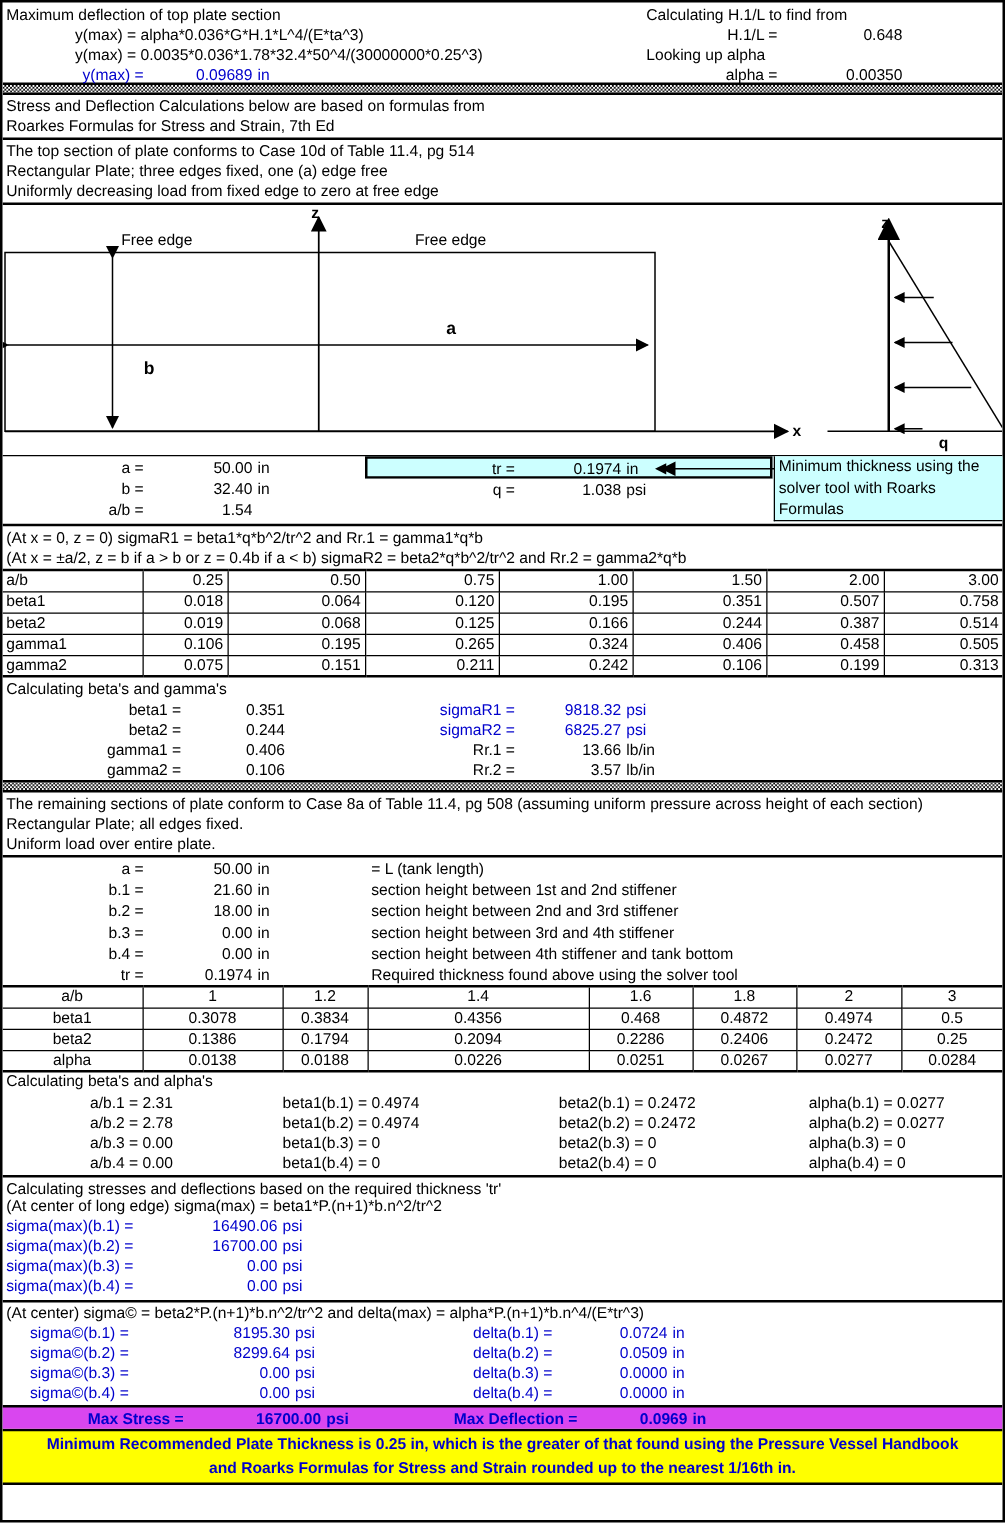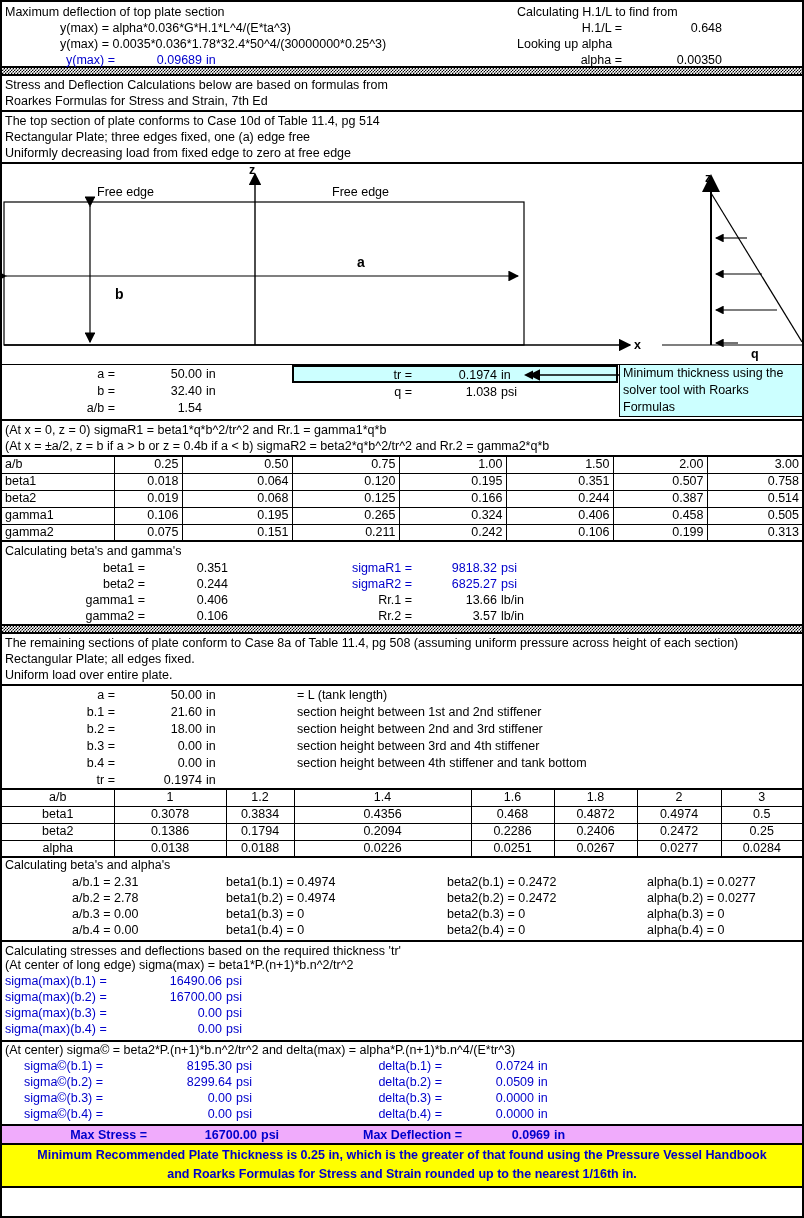--- a/index.html
+++ b/index.html
@@ -66,21 +66,21 @@
   .q-box {
     position: absolute; left: 290px; top: 18px; width: 326px; height: 17px;
     background: #ffffff;
   }
   .note-box {
     position: absolute; left: 617px; top: 0px; width: 185px; height: 52px;
     background: #ccffff; border-left: 1px solid #000; border-bottom: 1px solid #000;
     font-size: 12.5px; line-height: 17px; padding-left: 3px;
   }
   .yrow {
-    background: #f0abfc; border-top: 2px solid #000;
+    background: #d946ef; border-top: 2px solid #000;
     height: 19px; line-height: 19px; position: relative; text-decoration: underline;
   }
   .ybanner {
     background: #ffff00; border-top: 2px solid #000; border-bottom: 2px solid #000;
     text-align: center; color: #0000cc; font-weight: bold;
     font-size: 12.5px; line-height: 19px; padding: 1px 4px 2px 4px;
   }
   svg { display: block; }
 </style>
 </head>
@@ -317,20 +317,21 @@
       <div class="c r" style="left:120px;top:52px;width:80px">0.00</div>
       <div class="c" style="left:204px;top:52px">in</div>
       <div class="c" style="left:295px;top:52px">section height between 3rd and 4th stiffener</div>
       <div class="c r" style="left:30px;top:69px;width:83px">b.4 =</div>
       <div class="c r" style="left:120px;top:69px;width:80px">0.00</div>
       <div class="c" style="left:204px;top:69px">in</div>
       <div class="c" style="left:295px;top:69px">section height between 4th stiffener and tank bottom</div>
       <div class="c r" style="left:30px;top:86px;width:83px">tr =</div>
       <div class="c r" style="left:120px;top:86px;width:80px">0.1974</div>
       <div class="c" style="left:204px;top:86px">in</div>
+      <div class="c" style="left:295px;top:86px">Required thickness found above using the solver tool</div>
     </div>
 
   <table class="grid t2" id="table2">
     <colgroup>
       <col style="width:112px">
         <col style="width:112px">
         <col style="width:68px">
         <col style="width:177px">
       <col style="width:83px">
         <col style="width:83px">

